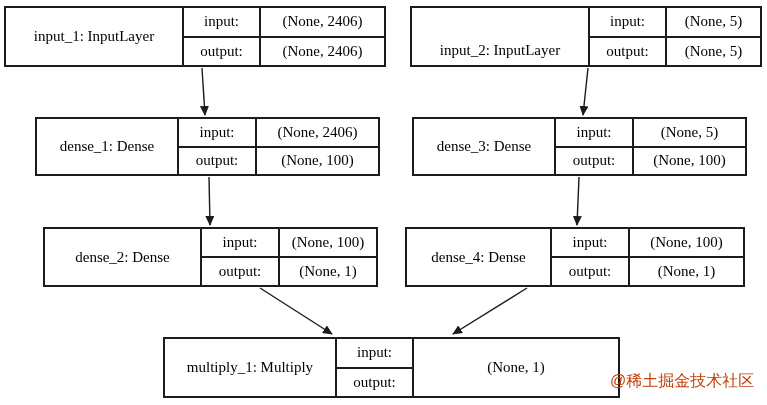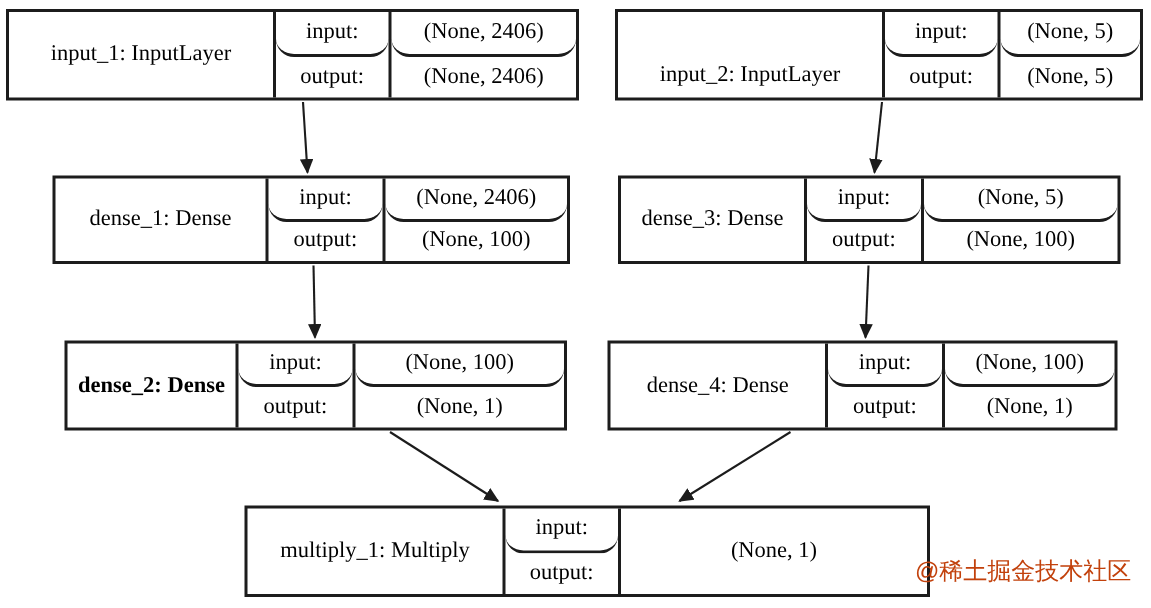--- a/index.html
+++ b/index.html
@@ -29,21 +29,20 @@
     display:flex;flex-direction:column;
     border-left:2px solid #1c1c1c;
     box-sizing:border-box;
   }
   .col .row{
     flex:1;
     display:flex;align-items:center;justify-content:center;
     box-sizing:border-box;
     padding:0 4px;
     white-space:nowrap;
-    border-radius:12px;
   }
   .col .row.top{border-bottom:2px solid #1c1c1c;}
   .valcol{flex:1;}
   #edges{
     position:absolute;left:0;top:0;width:767px;height:405px;
     pointer-events:none;
   }
   #watermark{
     position:absolute;
     left:610px;top:371px;
@@ -89,33 +88,33 @@
       <div class="row top">input:</div>
       <div class="row">output:</div>
     </div>
     <div class="col valcol">
       <div class="row top">(None, 2406)</div>
       <div class="row">(None, 100)</div>
     </div>
   </div>
 
   <div class="node" style="left:412px;top:117px;width:335px;height:59px;">
-    <div class="lbl" style="width:122px;">dense_3: Dense</div>
+    <div class="lbl" style="width:140px;">dense_3: Dense</div>
     <div class="col" style="width:78px;">
       <div class="row top">input:</div>
       <div class="row">output:</div>
     </div>
     <div class="col valcol">
       <div class="row top">(None, 5)</div>
       <div class="row">(None, 100)</div>
     </div>
   </div>
 
   <div class="node" style="left:43px;top:227px;width:335px;height:60px;">
-    <div class="lbl" style="width:112px;font-weight:bold;">dense_2: Dense</div>
+    <div class="lbl" style="width:155px;">dense_2: Dense</div>
     <div class="col" style="width:78px;">
       <div class="row top">input:</div>
       <div class="row">output:</div>
     </div>
     <div class="col valcol">
       <div class="row top">(None, 100)</div>
       <div class="row">(None, 1)</div>
     </div>
   </div>
 

